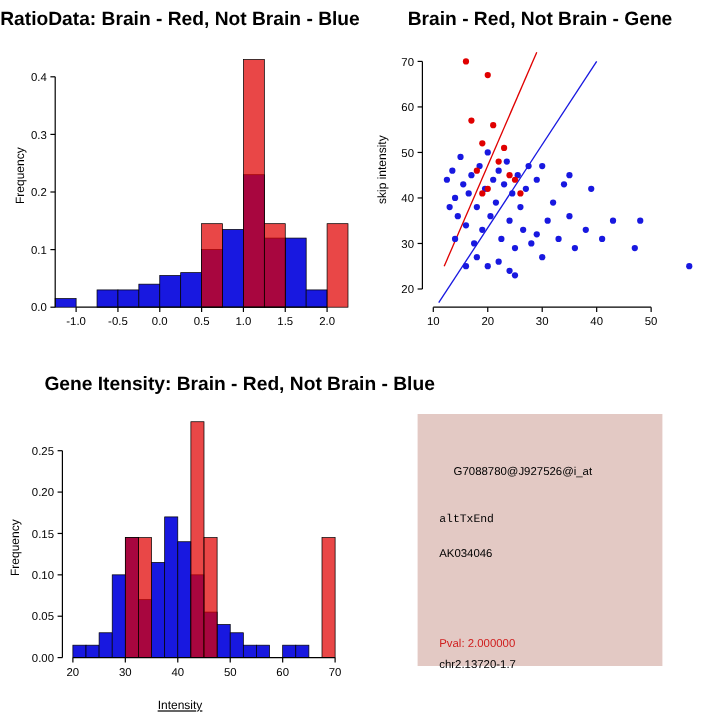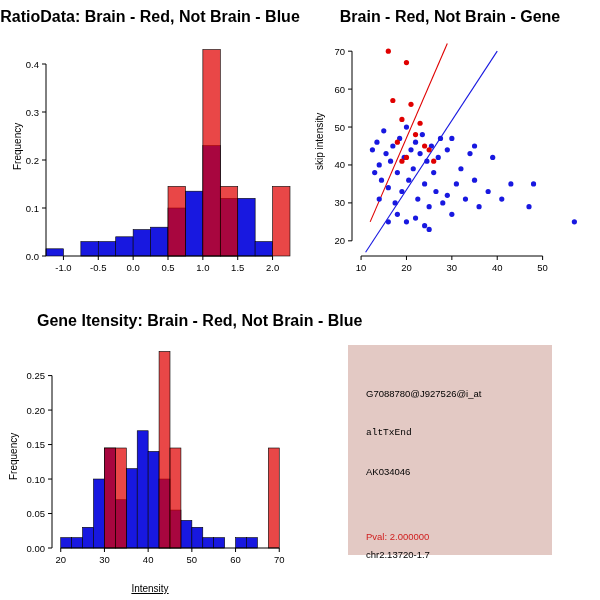--- a/index.html
+++ b/index.html
@@ -218,18 +218,18 @@
       <line x1="48" y1="144.55172413793105" x2="52" y2="144.55172413793105" stroke="#000" stroke-width="1"></line>
       <text x="45" y="148.05172413793105" text-anchor="end" font-size="9.5" font-family="Liberation Sans, sans-serif" fill="#000">0.15</text>
       <line x1="48" y1="110.06896551724137" x2="52" y2="110.06896551724137" stroke="#000" stroke-width="1"></line>
       <text x="45" y="113.56896551724137" text-anchor="end" font-size="9.5" font-family="Liberation Sans, sans-serif" fill="#000">0.20</text>
       <line x1="48" y1="75.58620689655172" x2="52" y2="75.58620689655172" stroke="#000" stroke-width="1"></line>
       <text x="45" y="79.08620689655172" text-anchor="end" font-size="9.5" font-family="Liberation Sans, sans-serif" fill="#000">0.25</text>
     </svg>
 </div>
 
 <div class="panel infobox" id="p4" style="left:348px;top:345px;width:204px;height:210px;">
-  <div class="infoline" style="position:absolute;left:18px;top:43px;">G7088780@J927526@i_at</div>
+  <div class="infoline" style="position:absolute;left:30px;top:43px;">G7088780@J927526@i_at</div>
   <div class="infoline" style="position:absolute;left:18px;top:82px;font-family:Liberation Mono, monospace;">altTxEnd</div>
-  <div class="infoline" style="position:absolute;left:18px;top:121px;">AK034046</div>
+  <div class="infoline" style="position:absolute;left:18px;top:111px;">AK034046</div>
   <div class="infoline" style="position:absolute;left:18px;top:160px;margin-top:44px;">chr2.13720-1.7</div>
   <div class="infoline pval" style="position:absolute;left:18px;top:186px;">Pval: 2.000000</div>
 </div>
 
 </body></html>

